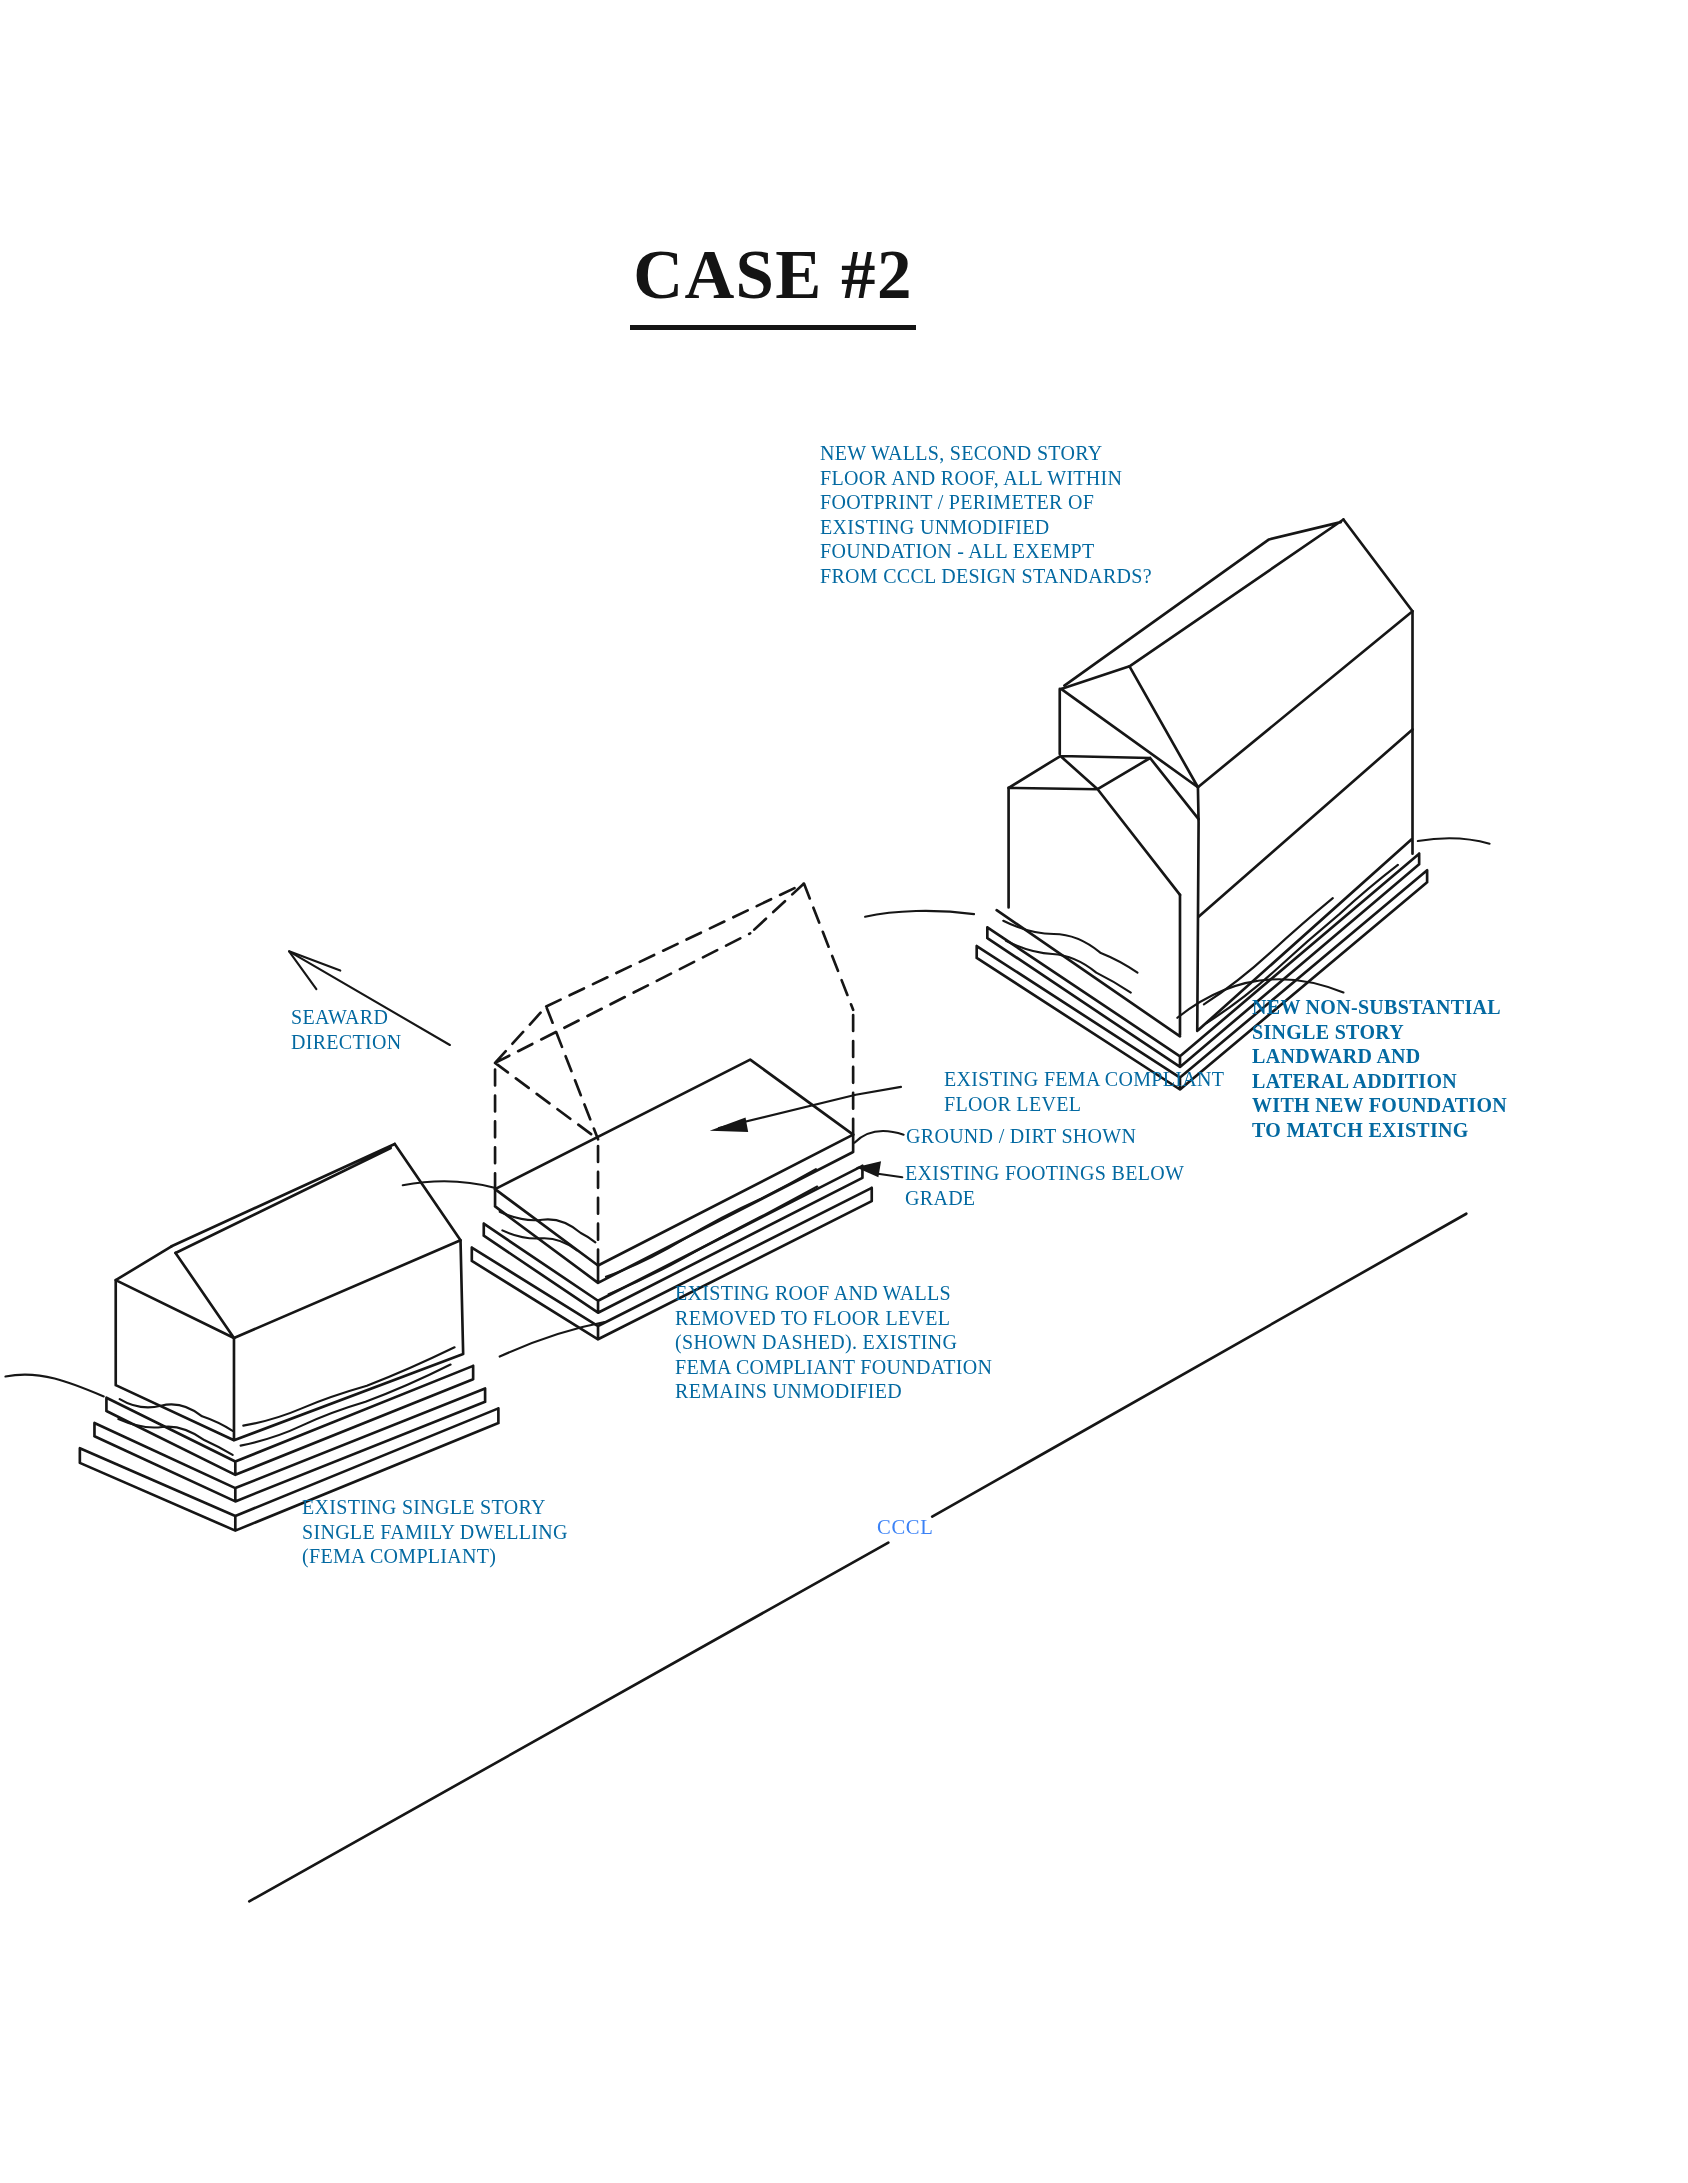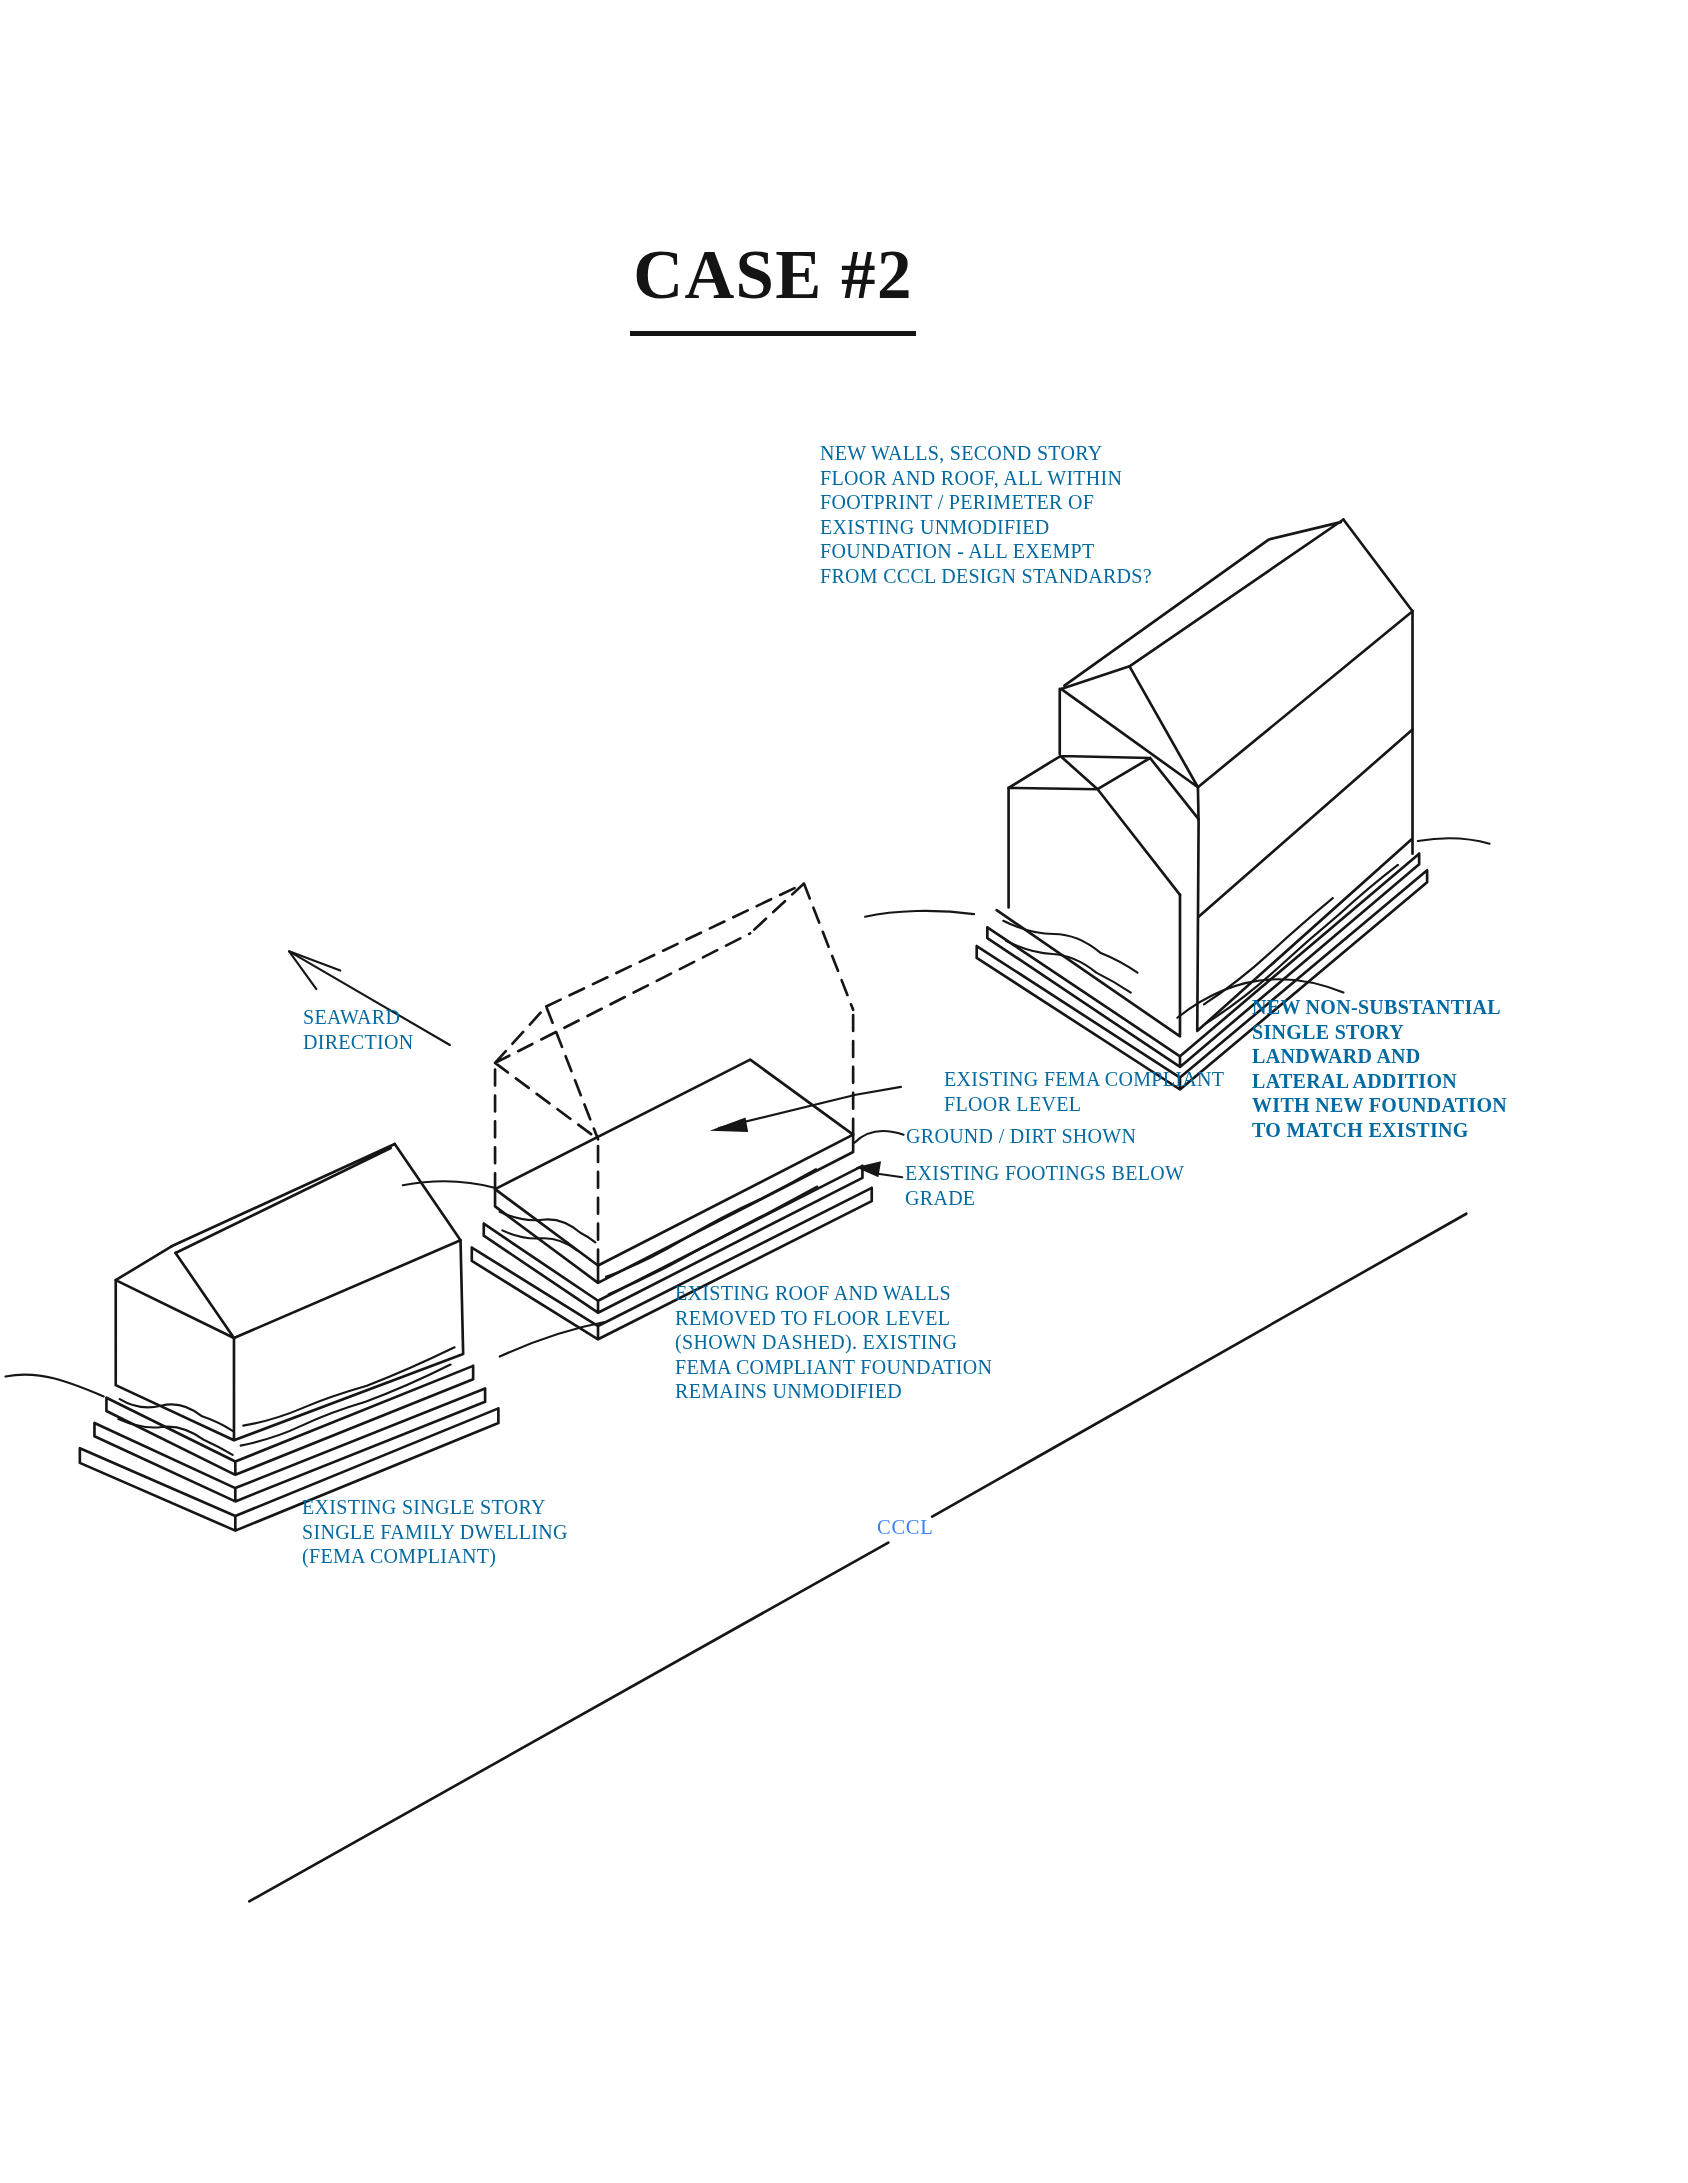--- a/index.html
+++ b/index.html
@@ -21,21 +21,21 @@
     color:#0369a1;
   }
   .title{
     position:absolute;
     left:630px;top:239px;width:286px;
     text-align:center;
     font-size:69px;
     font-weight:bold;
     letter-spacing:1.3px;
     line-height:73px;
-    padding-bottom:19px;
+    padding-bottom:13px;
     border-bottom:5.3px solid #141414;
     color:#141414;
   }
   .cccl-label{
     position:absolute;
     font-size:20.6px;
     color:#3b82f6;
     letter-spacing:0.7px;
   }
   svg path, svg polyline, svg line{
@@ -195,21 +195,21 @@
 
   <div class="title">CASE #2</div>
 
   <div class="txt" style="left:820px; top:441px;">NEW WALLS, SECOND STORY
 FLOOR AND ROOF, ALL WITHIN
 FOOTPRINT / PERIMETER OF
 EXISTING UNMODIFIED
 FOUNDATION - ALL EXEMPT
 FROM CCCL DESIGN STANDARDS?</div>
 
-  <div class="txt" style="left:291px; top:1005px;margin-left:12px;">SEAWARD
+  <div class="txt" style="left:291px; top:1005px;">SEAWARD
 DIRECTION</div>
 
   <div class="txt" style="left:944px; top:1067px;">EXISTING FEMA COMPLIANT
 FLOOR LEVEL</div>
 
   <div class="txt" style="left:906px; top:1124px;">GROUND / DIRT SHOWN</div>
 
   <div class="txt" style="left:905px; top:1161px;">EXISTING FOOTINGS BELOW
 GRADE</div>
 

